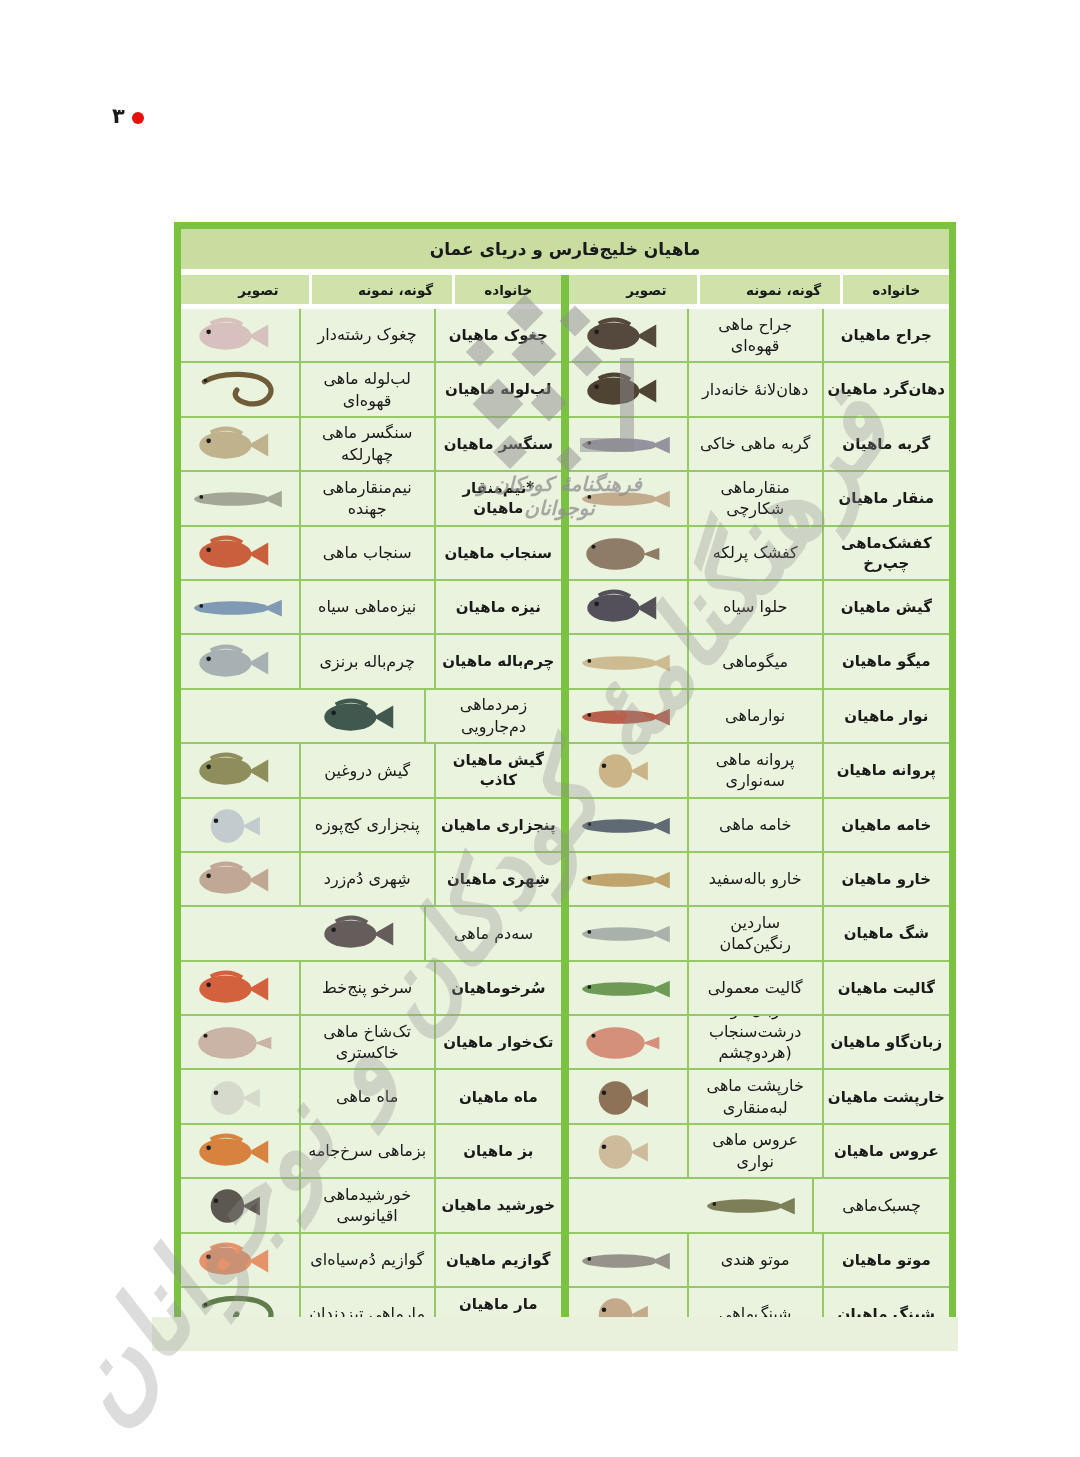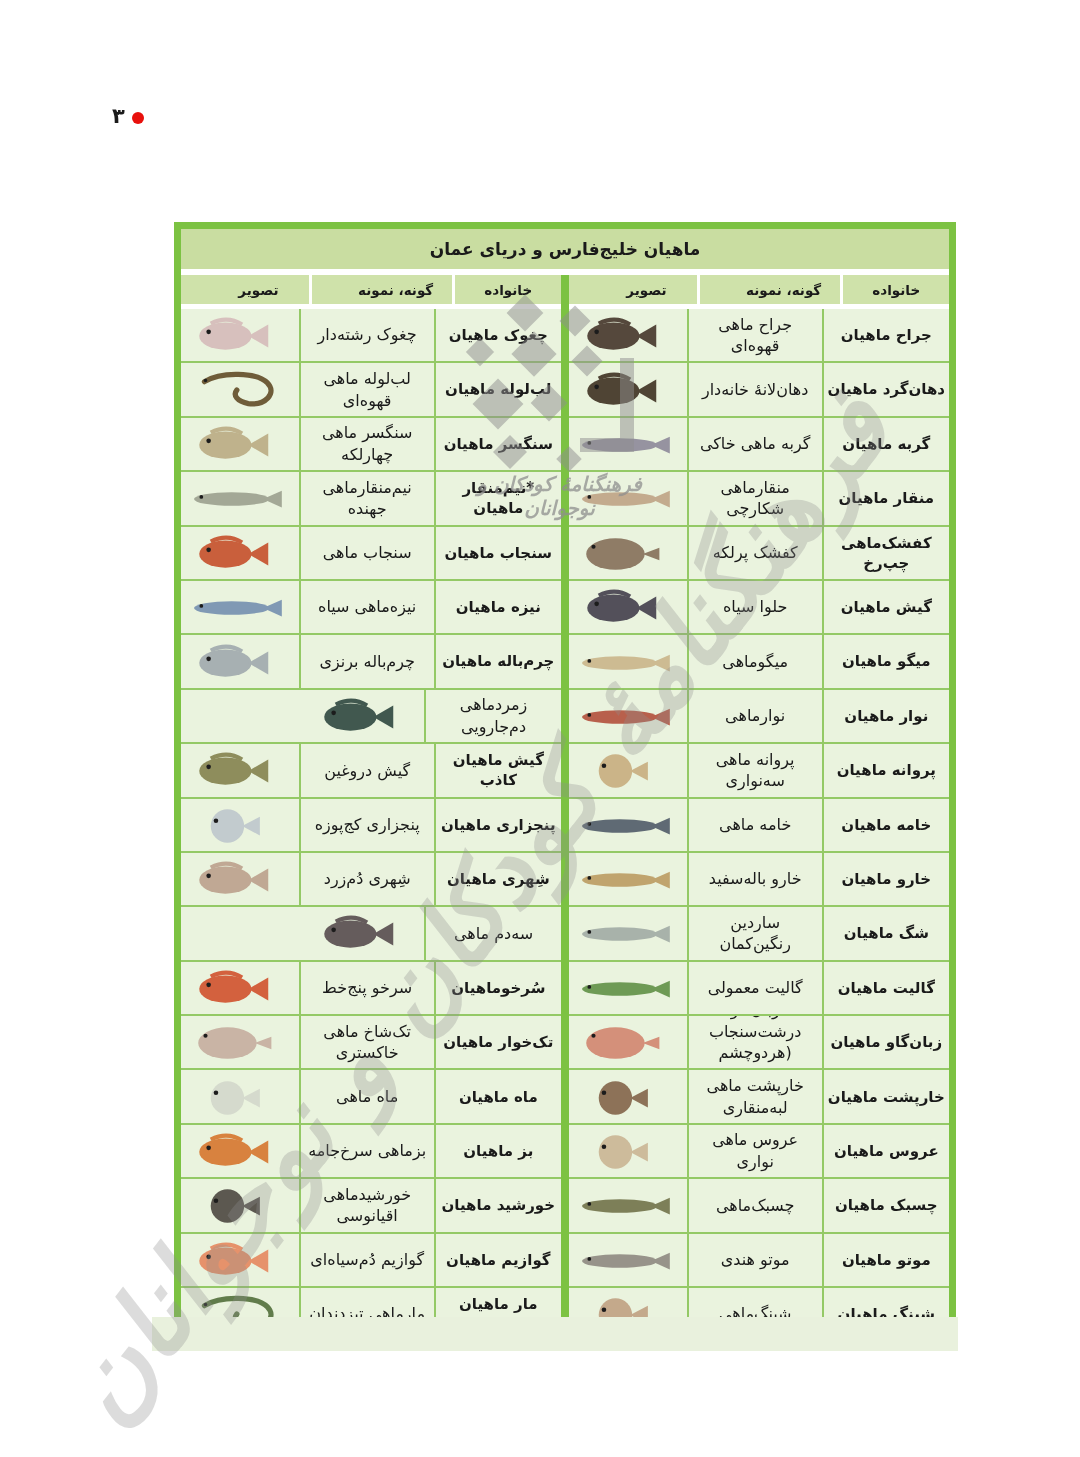--- a/index.html
+++ b/index.html
@@ -279,21 +279,20 @@
     <div class="cell image">
                 <svg width="106" height="46" viewBox="0 0 100 44">
                   <circle cx="38" cy="23" r="16" fill="#cdbb9b"></circle>
                   <polygon points="52,23 69,14 69,32" fill="#cdbb9b"></polygon>
                   <circle cx="27" cy="18" r="2.2" fill="#1c1c1c"></circle>
                 </svg>
               </div>
   </div>
 
   <div class="row">
-    <div class="cell family">چسبک ماهیان</div>
     <div class="cell species">چسبک‌ماهی</div>
     <div class="cell image">
                 <svg width="106" height="46" viewBox="0 0 100 44">
                   <ellipse cx="42" cy="23" rx="36" ry="6.5" fill="#7d7f58"></ellipse>
                   <polygon points="72,23 90,15 90,31" fill="#7d7f58"></polygon>
                   <circle cx="13" cy="21" r="1.8" fill="#1c1c1c"></circle>
                 </svg>
               </div>
   </div>
 

